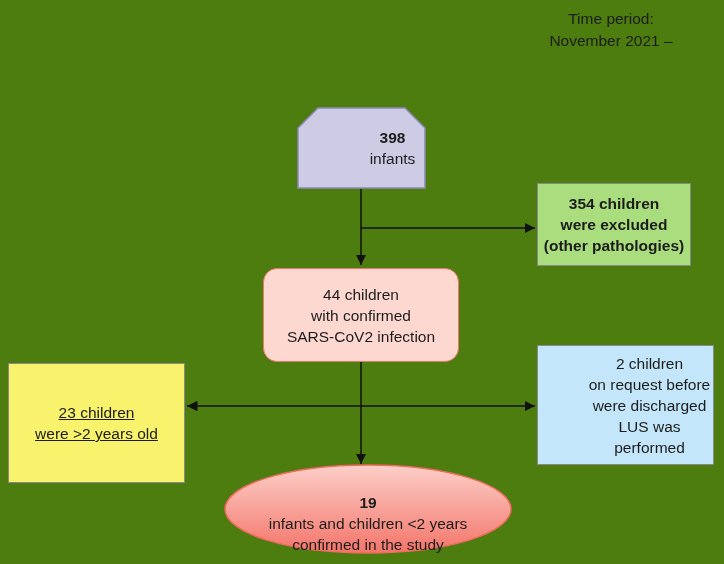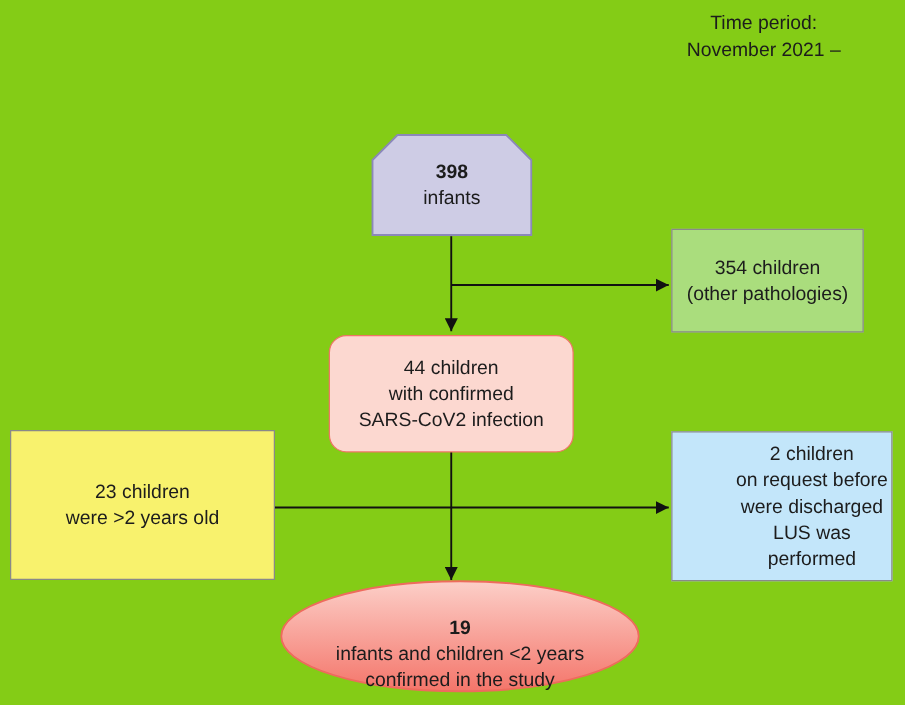--- a/index.html
+++ b/index.html
@@ -1,38 +1,38 @@
 <!DOCTYPE html>
 <html><head>
 <meta charset="utf-8">
 <style>
   html,body{margin:0;padding:0;background:#ffffff;}
   .canvas{
-    position:relative;width:724px;height:564px;background:#84cc16;overflow:hidden;
+    position:relative;width:724px;height:564px;background:#4d7c0f;overflow:hidden;
     font-family:"Liberation Sans", sans-serif;color:#1c1c1c;
   }
   .layer{position:absolute;left:0;top:0;width:724px;height:564px;}
   .txt{position:absolute;display:flex;flex-direction:column;align-items:center;justify-content:center;
        text-align:center;font-size:15.5px;line-height:21px;}
   .box{position:absolute;box-sizing:border-box;border:1px solid #898989;
        display:flex;flex-direction:column;align-items:center;justify-content:center;
        text-align:center;font-size:15.5px;line-height:21px;}
   .bold{font-weight:bold;}
   
   .time-period{position:absolute;left:498px;top:8px;width:226px;text-align:center;
                font-size:15.5px;line-height:22px;}
   
-  .total-txt{left:298px;top:108px;width:127px;height:80px;}
+  .total-txt{left:298px;top:108px;width:127px;height:80px;padding-left:31px;}
   
-  .excluded-box{left:537px;top:183px;width:154px;height:83px;}
+  .excluded-box{left:537px;top:183px;width:154px;height:83px;font-weight:bold;}
   
   .confirmed-box{left:263px;top:268px;width:196px;height:94px;border-radius:14px;
                  border-width:1.5px;border-style:solid;}
   
-  .older-box{left:8px;top:344px;width:212px;height:120px;}
+  .older-box{left:8px;top:363px;width:177px;height:120px;text-decoration:underline;}
   
   .discharged-box{left:537px;top:345px;width:177px;height:120px;padding-left:48px;}
   
   .included-txt{left:224px;top:468px;width:288px;height:88px;justify-content:flex-start;margin-top:24px;}
 </style>
 </head>
 <body>
 
 <div class="canvas">
 
@@ -65,20 +65,21 @@
     <div>November 2021 –</div>
   </div>
 
   <div class="txt total-txt">
     <div class="bold">398</div>
     <div>infants</div>
   </div>
 
   <div class="box excluded-box" style="background-color: rgb(170, 221, 125); border-color: rgb(137, 137, 137);">
     <div>354 children</div>
+    <div>were excluded</div>
     <div>(other pathologies)</div>
   </div>
 
   <div class="box confirmed-box" style="background-color: rgb(252, 216, 208); border-color: rgb(239, 117, 102);">
     <div>44 children</div>
     <div>with confirmed</div>
     <div>SARS-CoV2 infection</div>
   </div>
 
   <div class="box older-box" style="background-color: rgb(248, 242, 109); border-color: rgb(137, 137, 137);">

